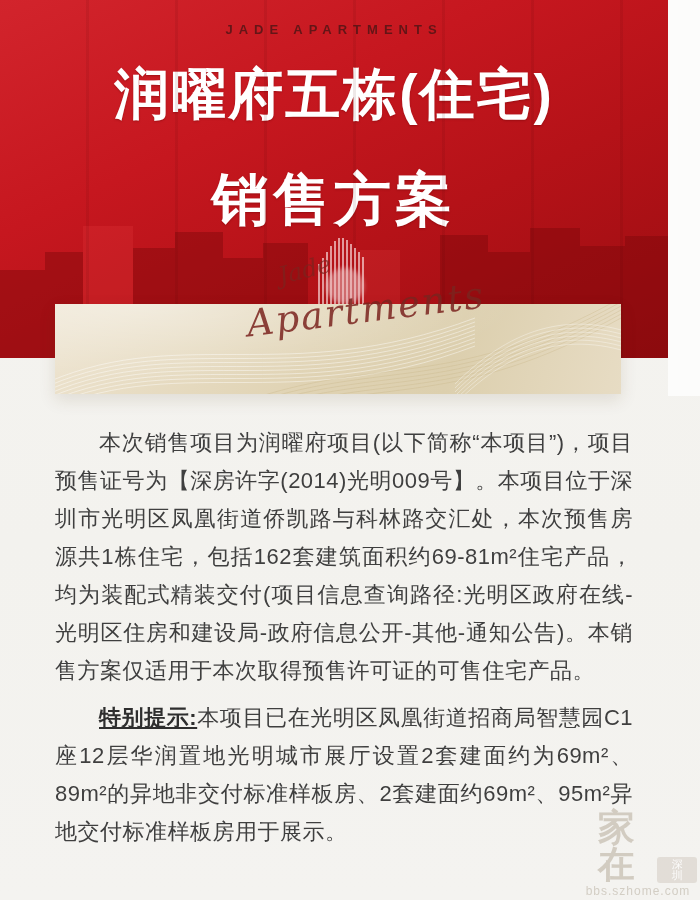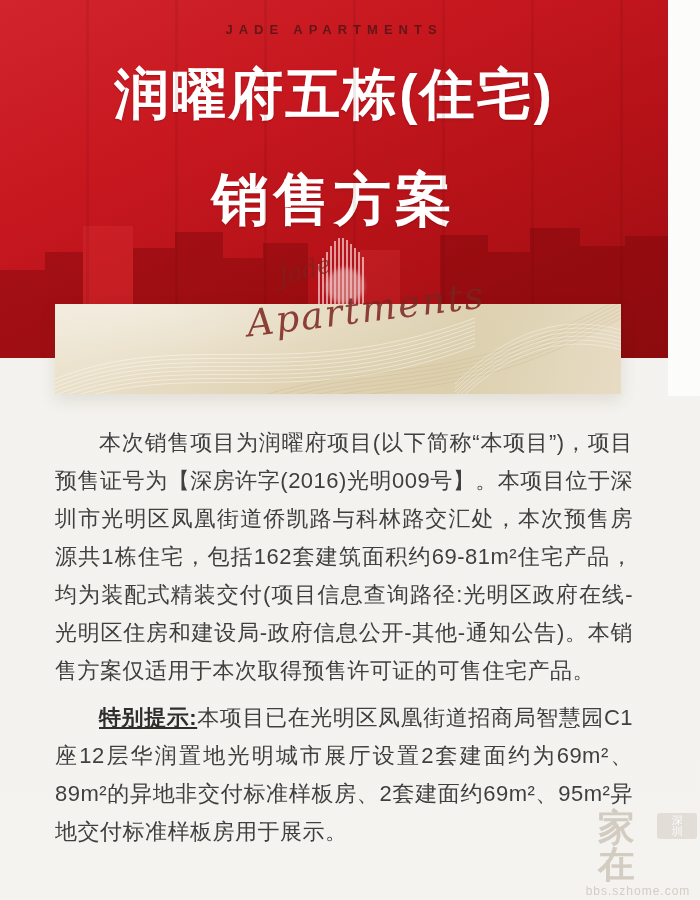--- a/index.html
+++ b/index.html
@@ -47,21 +47,21 @@
   
   .doc{position:absolute;left:55px;top:424px;width:578px;color:#3f3f3f;}
   .doc h2{margin:0 0 27px 0;font-size:22px;font-weight:700;color:#262626;text-indent:44px;letter-spacing:1px;}
   .doc p{margin:0;font-size:22px;line-height:38px;text-align:justify;text-indent:44px;letter-spacing:.5px;}
   .doc p + p{margin-top:9px;}
   .doc .b{font-weight:700;color:#2e2e2e;text-decoration:underline;}
 
   
   .wm{position:absolute;right:3px;bottom:3px;width:118px;text-align:center;
       color:rgba(203,196,185,.85);line-height:1;}
-  .wm .row{display:flex;align-items:flex-start;justify-content:center;gap:2px;}
+  .wm .row{display:flex;align-items:flex-end;justify-content:center;gap:2px;}
   .wm-main{font-size:37px;font-weight:700;letter-spacing:2px;}
   .wm-badge{font-size:11px;padding:2px 9px;margin-top:4px;border-radius:3px;
       background:rgba(203,196,185,.45);color:rgba(255,255,255,.9);}
   .wm-url{font-size:12px;letter-spacing:1px;margin-top:2px;color:rgba(203,196,185,.8);}
 </style>
 </head>
 <body>
 
 <div class="page">
 
@@ -142,21 +142,21 @@
           <use href="#wC" transform="translate(0,12)"></use>
       </g>
     </svg>
     <div class="sheen"></div>
   </div>
 
   <div class="sig s1">Jade</div>
   <div class="sig s2">Apartments</div>
 
   <div class="doc">
-    <p>本次销售项目为润曜府项目(以下简称“本项目”)，项目预售证号为【深房许字(2016)光明009号】。本项目位于深圳市光明区凤凰街道侨凯路与科林路交汇处，本次预售房源共1栋住宅，包括162套建筑面积约69-81m²住宅产品，均为装配式精装交付(项目信息查询路径:光明区政府在线-光明区住房和建设局-政府信息公开-其他-通知公告)。本销售方案仅适用于本次取得预售许可证的可售住宅产品。</p>
+    <p>本次销售项目为润曜府项目(以下简称“本项目”)，项目预售证号为【深房许字(2014)光明009号】。本项目位于深圳市光明区凤凰街道侨凯路与科林路交汇处，本次预售房源共1栋住宅，包括162套建筑面积约69-81m²住宅产品，均为装配式精装交付(项目信息查询路径:光明区政府在线-光明区住房和建设局-政府信息公开-其他-通知公告)。本销售方案仅适用于本次取得预售许可证的可售住宅产品。</p>
     <p><span class="b">特别提示:</span><span>本项目已在光明区凤凰街道招商局智慧园C1座12层华润置地光明城市展厅设置2套建面约为69m²、89m²的异地非交付标准样板房、2套建面约69m²、95m²异地交付标准样板房用于展示。</span></p>
   </div>
 
   <div class="wm">
     <div class="row">
       <span class="wm-main">家在</span>
       <span class="wm-badge">深圳</span>
     </div>
     <div class="wm-url">bbs.szhome.com</div>
   </div>

